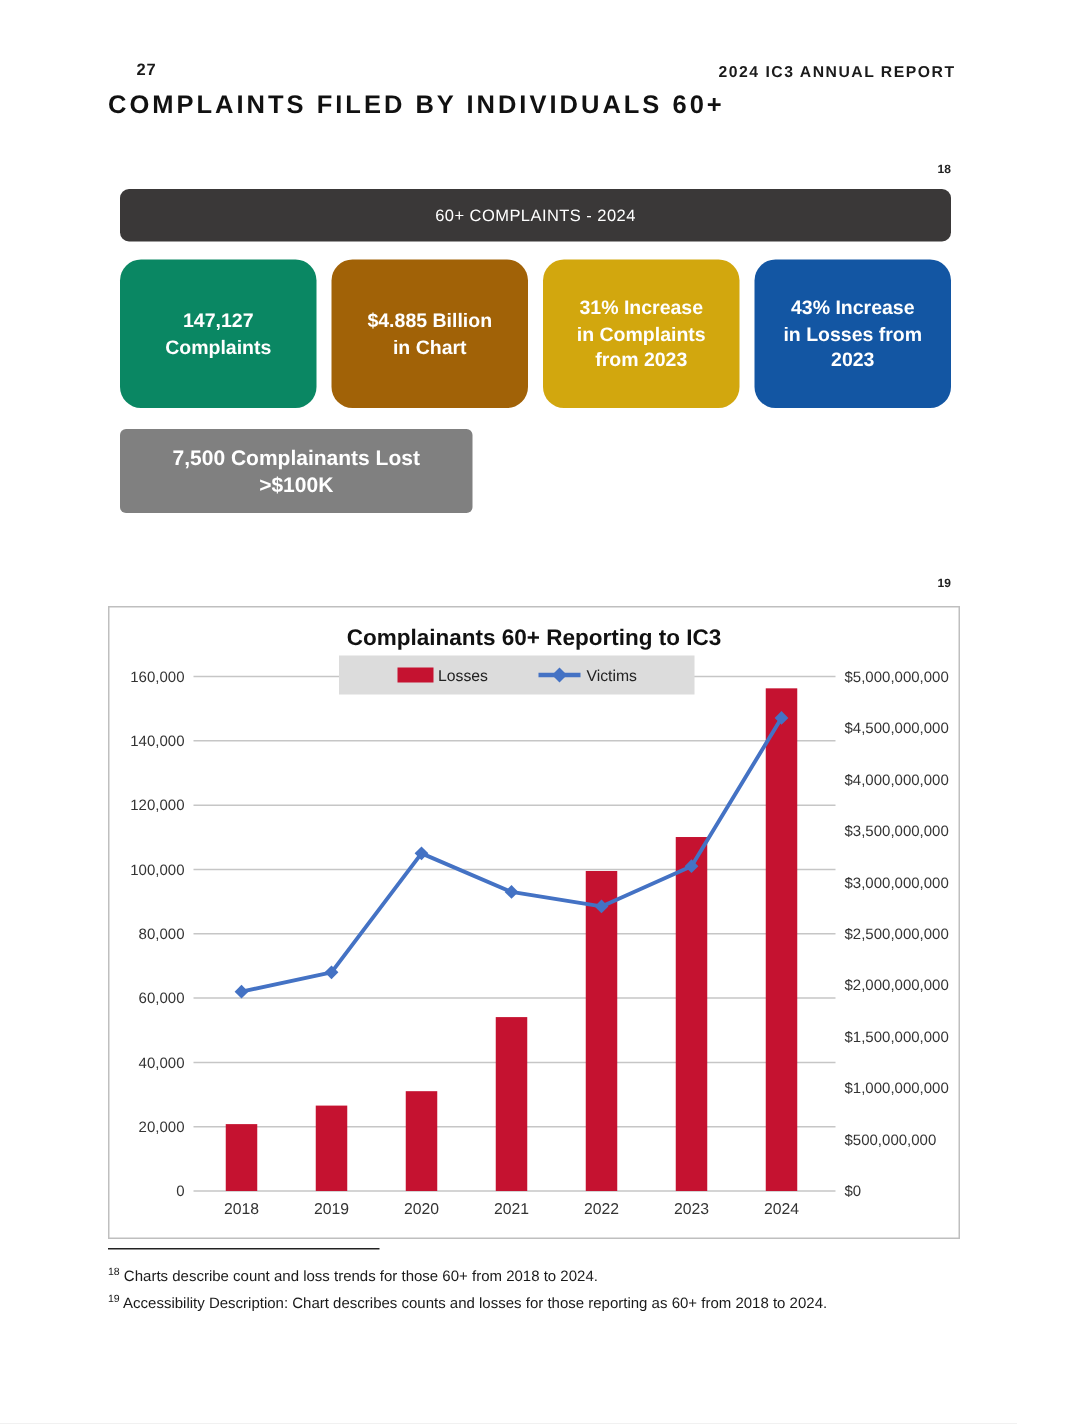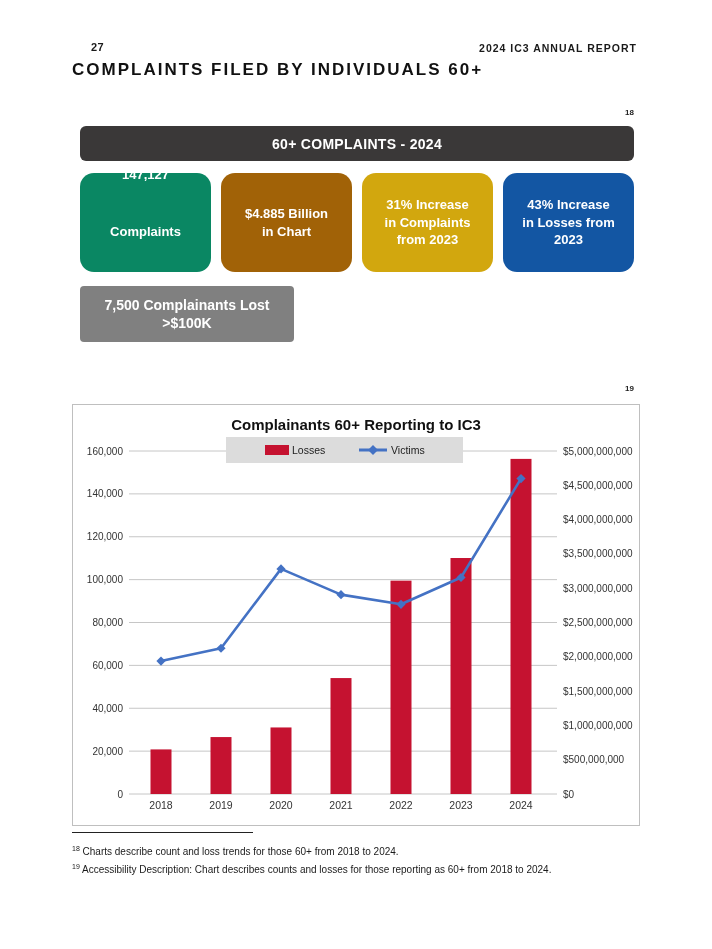--- a/index.html
+++ b/index.html
@@ -10,35 +10,35 @@
   }
   .hdr-left{position:absolute;left:91px;top:41px;font-size:11px;font-weight:bold;letter-spacing:.5px;}
   .hdr-right{position:absolute;right:75px;top:42px;font-size:10.5px;font-weight:bold;letter-spacing:1px;}
   .page-title{position:absolute;left:72px;top:60px;font-size:17px;font-weight:bold;letter-spacing:2px;color:#111;}
   .fn-marker{position:absolute;font-size:8px;font-weight:bold;color:#222;}
   .fn18{left:625px;top:108px;}
   .fn19{left:625px;top:384px;}
   .banner{
     position:absolute;left:80px;top:126px;width:554px;height:35px;
     border-radius:6px;display:flex;align-items:center;justify-content:center;
-    color:#fff;font-size:14px;font-weight:bold;letter-spacing:.3px;
+    color:#fff;font-size:11px;font-weight:normal;letter-spacing:.3px;
   }
   .stat-row{position:absolute;left:80px;top:173px;width:554px;height:99px;display:flex;gap:10px;}
   .stat-box{
     flex:1;border-radius:14px;color:#fff;display:flex;flex-direction:column;
     align-items:center;justify-content:center;text-align:center;
     font-size:13px;font-weight:bold;line-height:1.35;padding:4px 8px;box-sizing:border-box;
   }
   .sum-row{position:absolute;left:80px;top:286px;width:554px;height:56px;display:flex;gap:28px;}
   .sum-box{
     border-radius:4px;color:#fff;display:flex;flex-direction:column;
     align-items:center;justify-content:center;text-align:center;
     font-size:14px;font-weight:bold;line-height:1.3;
   }
-  .sum-box.b1{width:214px;}
+  .sum-box.b1{width:235px;}
   .sum-box.b2{flex:1;}
   .chart-card{
     position:absolute;left:72px;top:404px;width:566px;height:420px;
     border:1px solid #BFBFBF;background:#fff;
   }
   .chart-card svg{display:block;font-family:"Liberation Sans", sans-serif;}
   .footnotes{position:absolute;left:72px;top:832px;width:568px;font-size:10px;color:#1a1a1a;}
   .fn-divider{width:181px;height:0;border-top:1px solid #222;margin-bottom:8px;}
   .fn-line{line-height:15px;}
   .fn-line sup{font-size:7px;}
@@ -52,21 +52,21 @@
   <div class="hdr-right">2024 IC3 ANNUAL REPORT</div>
   <div class="page-title">COMPLAINTS FILED BY INDIVIDUALS 60+</div>
 
   <div class="fn-marker fn18">18</div>
 
   <div class="banner" style="background: rgb(58, 56, 56);">
     <span>60+ COMPLAINTS - 2024</span>
   </div>
 
   <div class="stat-row">
-    <div class="stat-box" style="background: rgb(10, 135, 99); gap: 39px;">
+    <div class="stat-box" style="background: rgb(10, 135, 99);">
       <span>147,127</span>
       <span>Complaints</span>
       <span></span>
     </div>
     <div class="stat-box" style="background: #a16207;">
       <span>$4.885 Billion</span>
       <span>in Chart</span>
       <span></span>
     </div>
     <div class="stat-box" style="background: rgb(210, 167, 14);">

